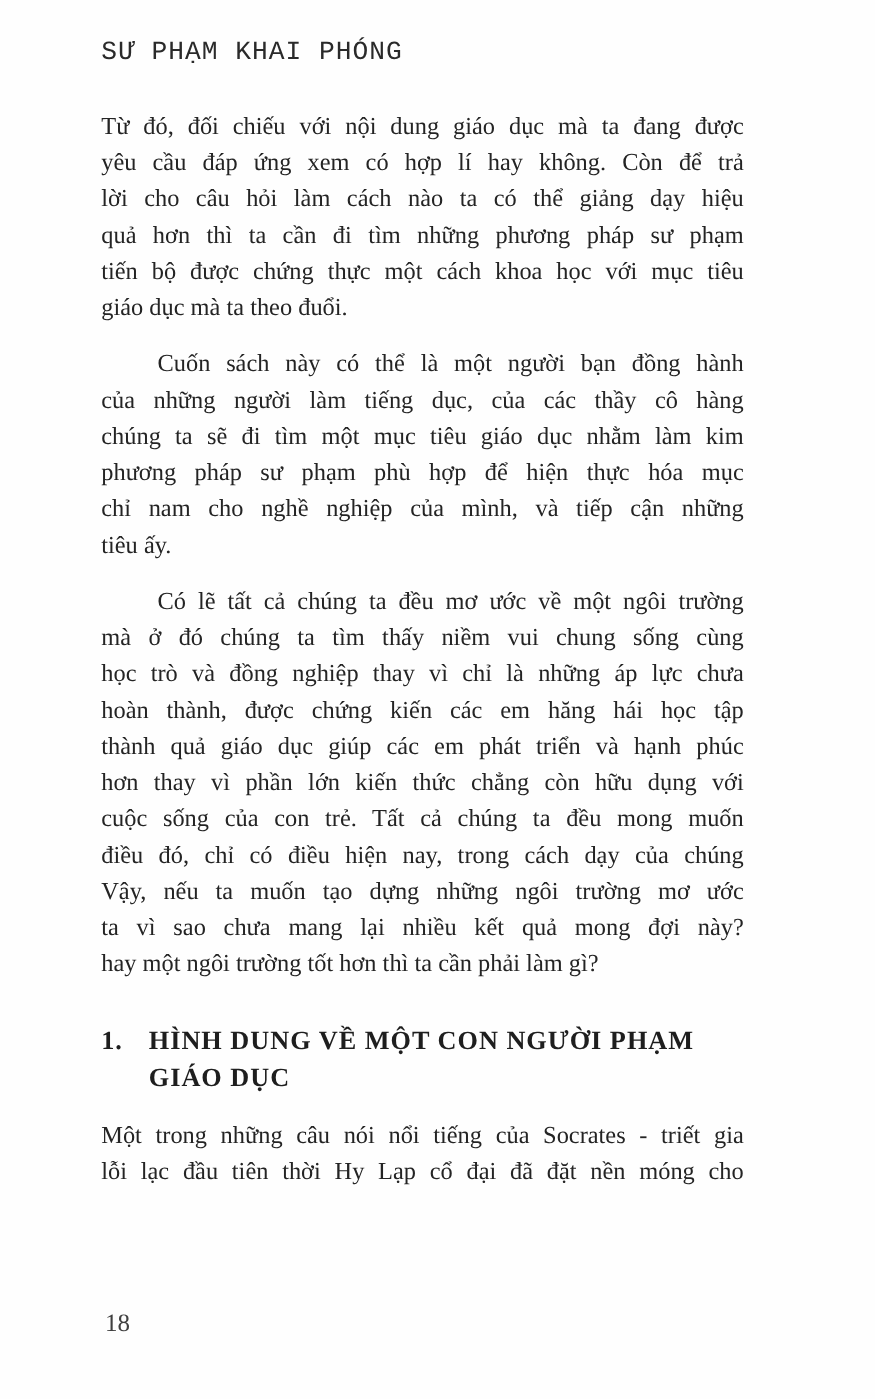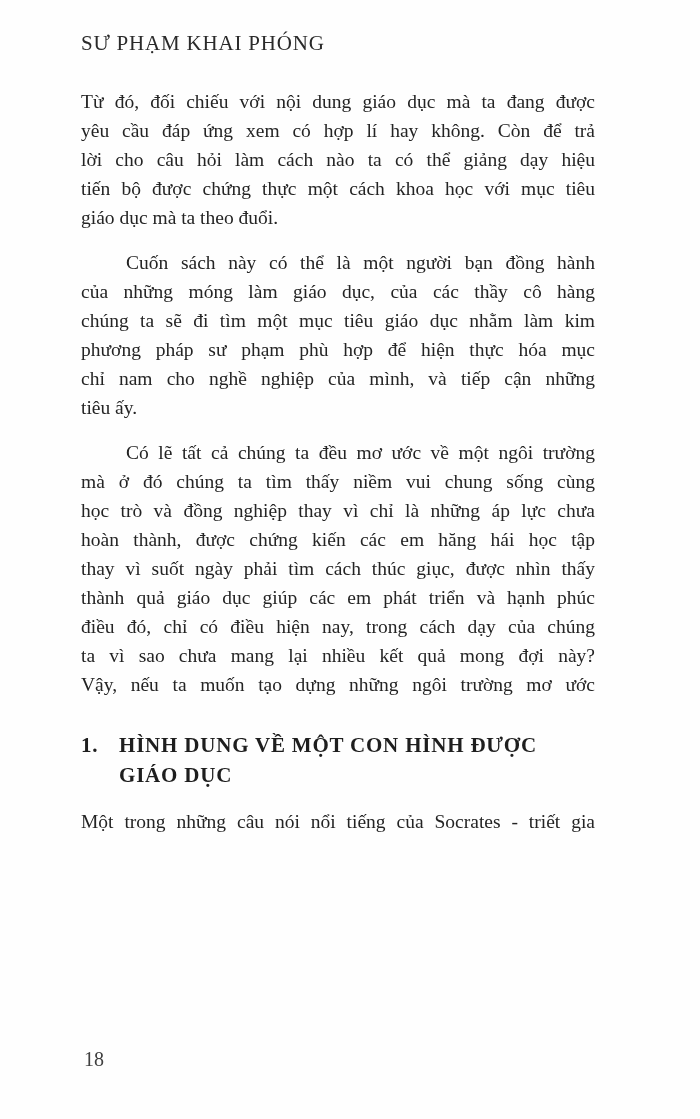--- a/index.html
+++ b/index.html
@@ -13,21 +13,21 @@
     height: 1119px;
     background: #fefefe;
     font-family: "Liberation Serif", serif;
     color: #242424;
     overflow: hidden;
   }
   .running-header {
     position: absolute;
     left: 81px;
     top: 31px;
-    font-family: Liberation Serif, serif;
+    font-family: Liberation Mono, monospace;
     font-size: 21px;
     font-weight: 400;
     letter-spacing: 0.8px;
     color: #2a2a2a;
   }
   .content {
     position: absolute;
     left: 81px;
     top: 87px;
     width: 531px;
@@ -76,48 +76,52 @@
 <body>
 
 <div class="page">
   <div class="running-header">SƯ PHẠM KHAI PHÓNG</div>
 
   <div class="content">
       <div class="para">
         <div class="line">Từ đó, đối chiếu với nội dung giáo dục mà ta đang được</div>
         <div class="line">yêu cầu đáp ứng xem có hợp lí hay không. Còn để trả</div>
         <div class="line">lời cho câu hỏi làm cách nào ta có thể giảng dạy hiệu</div>
+        <div class="line">quả hơn thì ta cần đi tìm những phương pháp sư phạm</div>
         <div class="line">tiến bộ được chứng thực một cách khoa học với mục tiêu</div>
         <div class="line lastline">giáo dục mà ta theo đuổi.</div>
       </div>
       <div class="para">
         <div class="line indent">Cuốn sách này có thể là một người bạn đồng hành</div>
-        <div class="line">của những móng làm giáo dục, của các thầy cô hàng</div>
+        <div class="line">của những người làm tiếng dục, của các thầy cô hàng</div>
         <div class="line">chúng ta sẽ đi tìm một mục tiêu giáo dục nhằm làm kim</div>
         <div class="line">phương pháp sư phạm phù hợp để hiện thực hóa mục</div>
         <div class="line">chỉ nam cho nghề nghiệp của mình, và tiếp cận những</div>
         <div class="line lastline">tiêu ấy.</div>
       </div>
       <div class="para">
         <div class="line indent">Có lẽ tất cả chúng ta đều mơ ước về một ngôi trường</div>
         <div class="line">mà ở đó chúng ta tìm thấy niềm vui chung sống cùng</div>
         <div class="line">học trò và đồng nghiệp thay vì chỉ là những áp lực chưa</div>
         <div class="line">hoàn thành, được chứng kiến các em hăng hái học tập</div>
-        <div class="line">thay vì suốt ngày phải tìm cách thúc giục, được nhìn thấy</div>
         <div class="line">thành quả giáo dục giúp các em phát triển và hạnh phúc</div>
+        <div class="line">hơn thay vì phần lớn kiến thức chẳng còn hữu dụng với</div>
+        <div class="line">cuộc sống của con trẻ. Tất cả chúng ta đều mong muốn</div>
         <div class="line">điều đó, chỉ có điều hiện nay, trong cách dạy của chúng</div>
+        <div class="line">Vậy, nếu ta muốn tạo dựng những ngôi trường mơ ước</div>
         <div class="line">ta vì sao chưa mang lại nhiều kết quả mong đợi này?</div>
-        <div class="line">Vậy, nếu ta muốn tạo dựng những ngôi trường mơ ước</div>
+        <div class="line lastline">hay một ngôi trường tốt hơn thì ta cần phải làm gì?</div>
       </div>
       <div class="heading">
         <span class="h-num">1.</span>
         <div class="h-lines">
-          <div class="h-line">HÌNH DUNG VỀ MỘT CON HÌNH ĐƯỢC</div>
+          <div class="h-line">HÌNH DUNG VỀ MỘT CON NGƯỜI PHẠM</div>
           <div class="h-line">GIÁO DỤC</div>
         </div>
       </div>
       <div class="para">
         <div class="line">Một trong những câu nói nổi tiếng của Socrates - triết gia</div>
+        <div class="line">lỗi lạc đầu tiên thời Hy Lạp cổ đại đã đặt nền móng cho</div>
       </div>
     </div>
 
   <div class="page-number">18</div>
 </div>
 
 </body></html>

